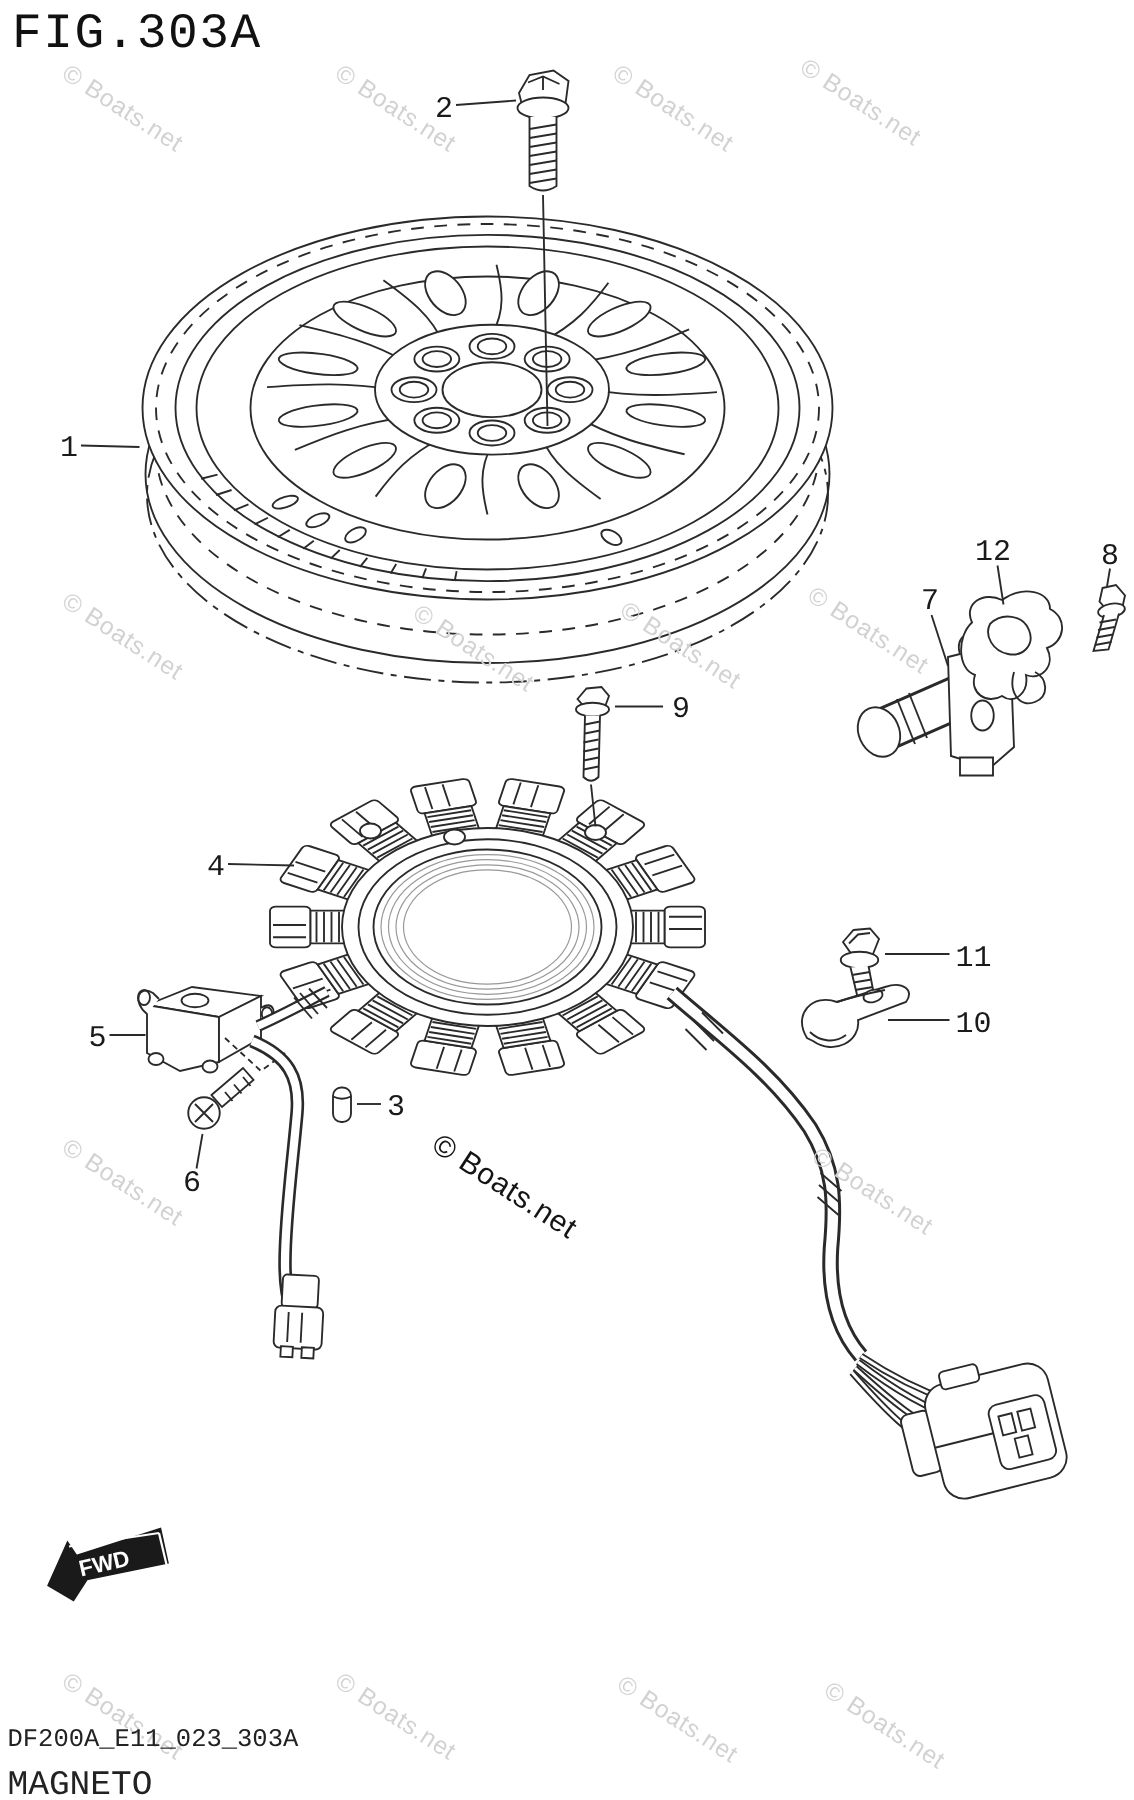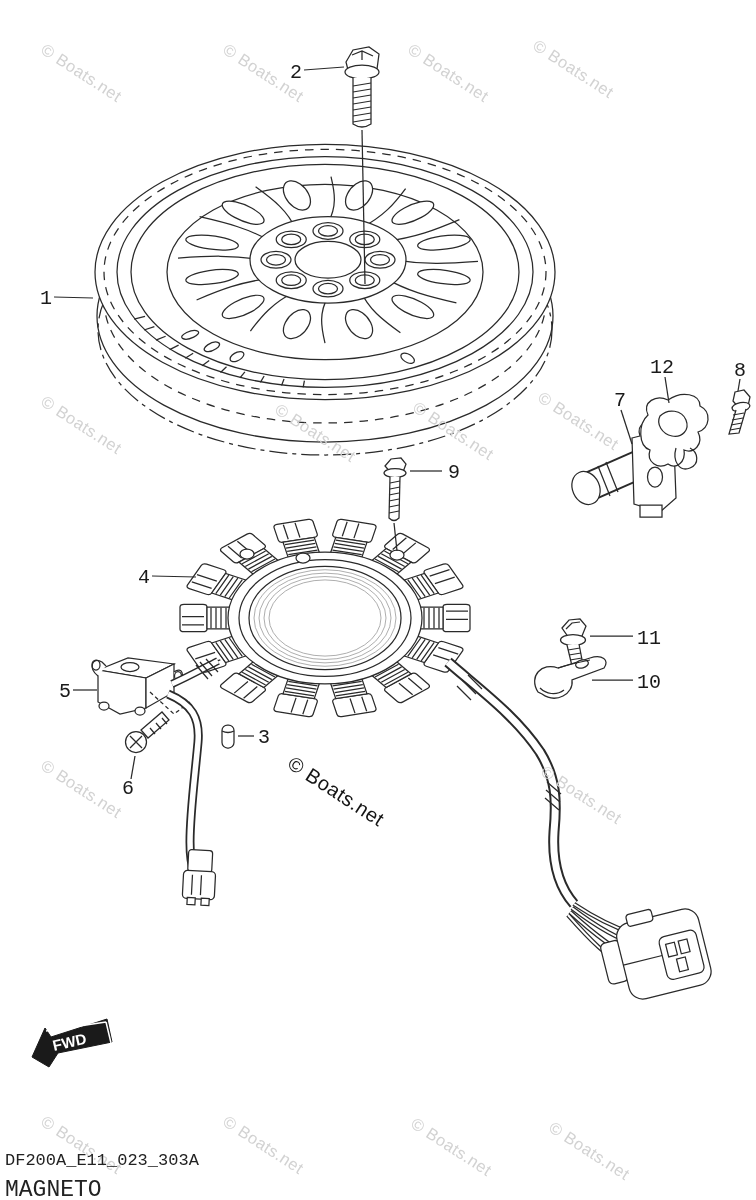--- a/index.html
+++ b/index.html
@@ -18,20 +18,21 @@
   .ln{stroke:#2a2a2a;stroke-width:1.25;fill:none;}
   .lnw{stroke:#2a2a2a;stroke-width:1.25;fill:#ffffff;}
   .lt{stroke:#555;stroke-width:0.8;fill:none;opacity:0.6;}
   text.callout{font-family:"Liberation Mono",monospace;font-size:20px;fill:#1a1a1a;}
 </style>
 </head>
 <body>
 
 <div class="page">
 
+  <div class="fig-title">FIG.303A</div>
 
   <div class="wm" style="left:48px;top:40px">© Boats.net</div>
   <div class="wm" style="left:230px;top:40px">© Boats.net</div>
   <div class="wm" style="left:415px;top:40px">© Boats.net</div>
   <div class="wm" style="left:540px;top:36px">© Boats.net</div>
   <div class="wm" style="left:48px;top:392px">© Boats.net</div>
   <div class="wm" style="left:282px;top:400px">© Boats.net</div>
   <div class="wm" style="left:420px;top:398px">© Boats.net</div>
   <div class="wm" style="left:545px;top:388px">© Boats.net</div>
   <div class="wm" style="left:48px;top:756px">© Boats.net</div>

